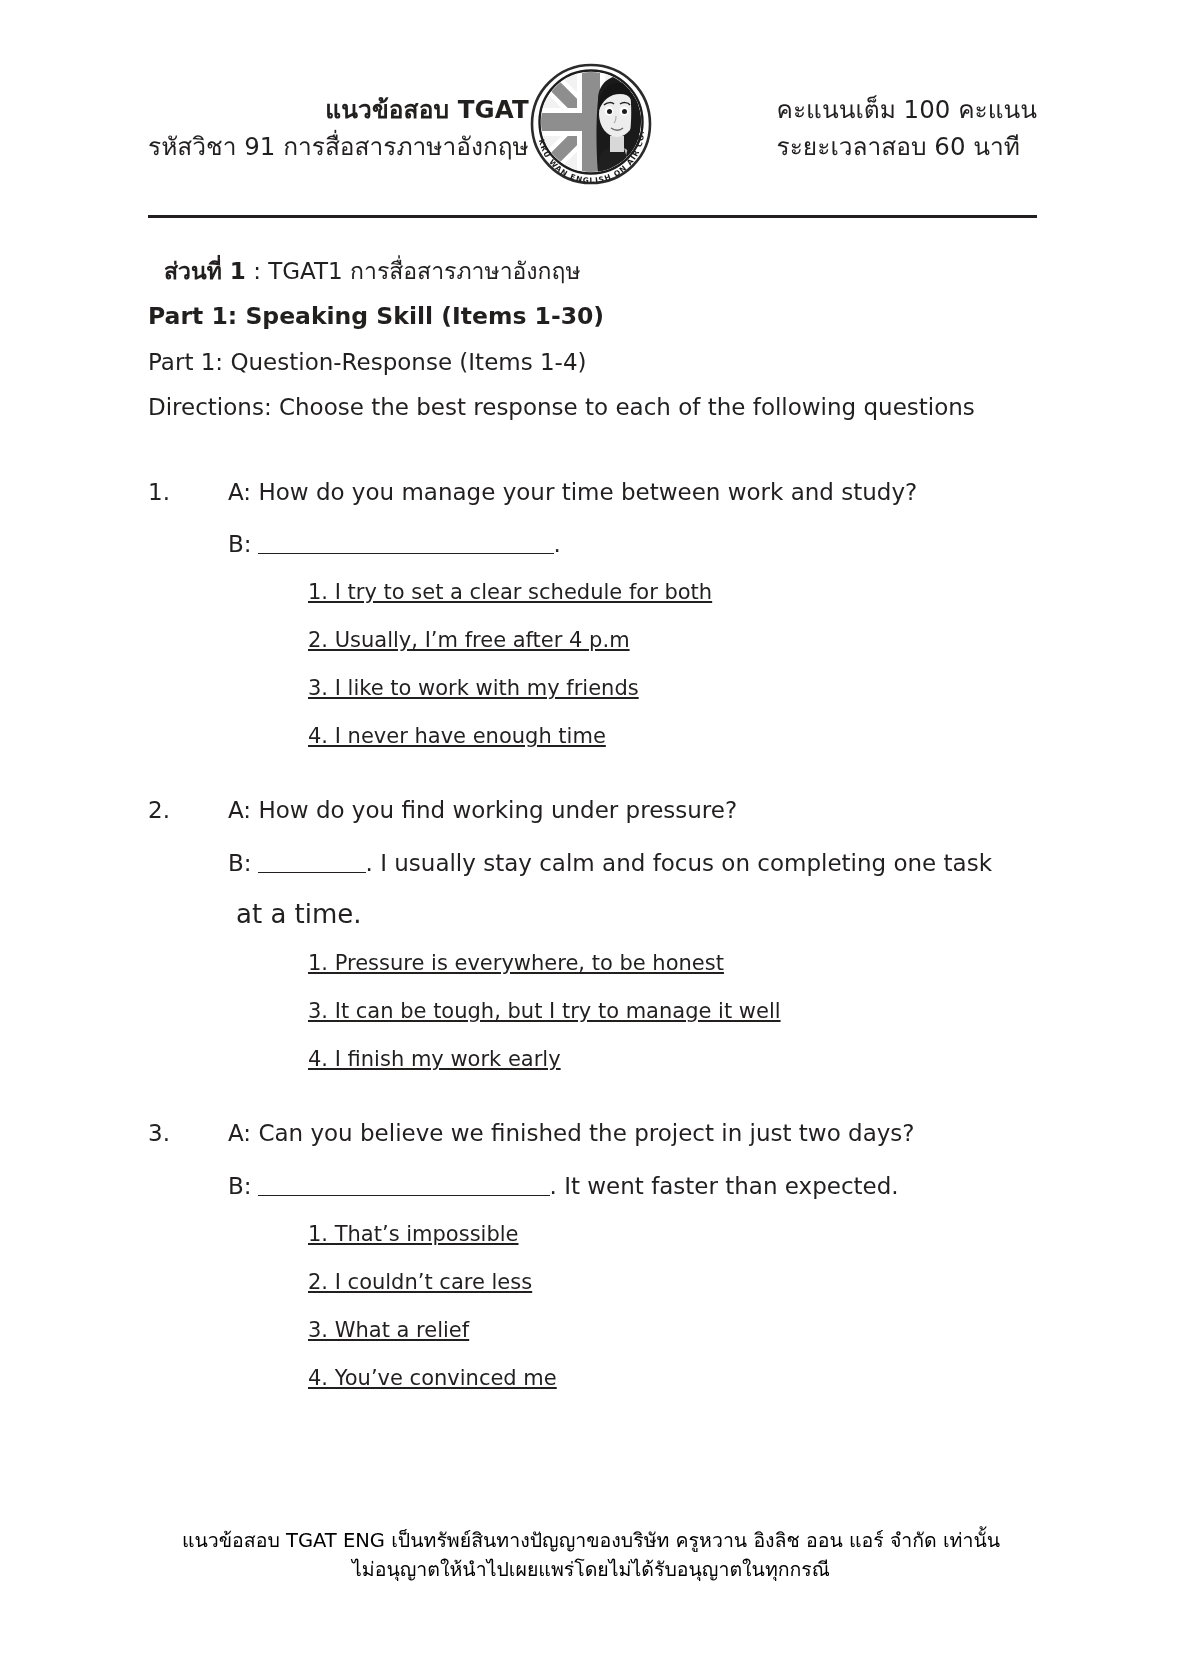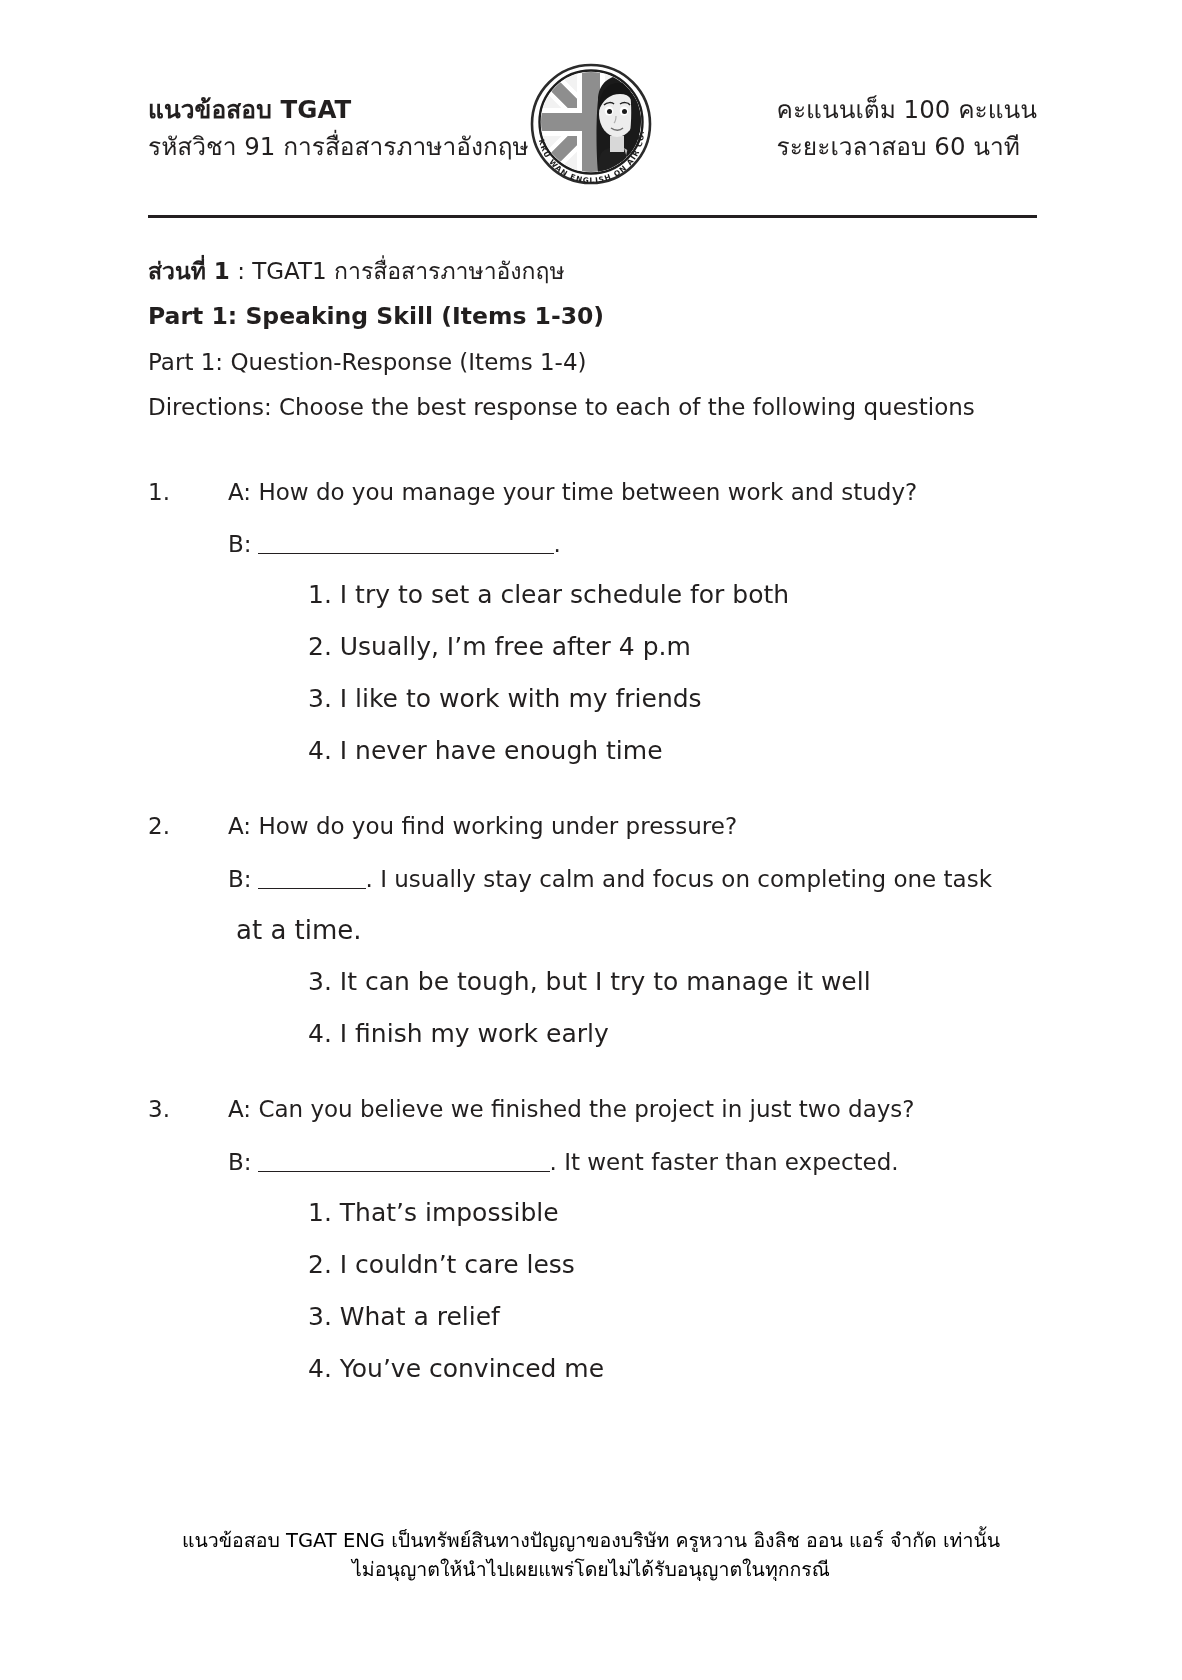--- a/index.html
+++ b/index.html
@@ -32,20 +32,21 @@
   }
   .header-cols {
     display: flex;
     justify-content: space-between;
     align-items: flex-start;
   }
   .header-col {
     display: flex;
     flex-direction: column;
     gap: 10px;
+    text-align: right;
   }
   .header-col.right { align-items: flex-start; }
   .h-line-1 {
     font-size: 24.5px;
     font-weight: bold;
     letter-spacing: 0.1px;
     line-height: 1.12;
     white-space: nowrap;
   }
   .h-line-2 {
@@ -78,21 +79,21 @@
   .content {
     margin: 0 145px 0 148px;
     padding-top: 48px;
   }
   .sect-line {
     font-size: 23px;
     line-height: 1.0;
     margin-bottom: 22px;
     white-space: nowrap;
   }
-  .sect-line .bold { font-weight: bold; }
+  .sect-line .bold { font-weight: bold; margin-left: 16px; }
   .part-title {
     font-size: 23.5px;
     font-weight: bold;
     line-height: 1.0;
     margin-bottom: 22px;
   }
   .part-sub {
     font-size: 23px;
     line-height: 1.0;
     margin-bottom: 22px;
@@ -145,23 +146,24 @@
 
   .b-cont {
     font-size: 26px;
     line-height: 1.0;
     margin-left: 88px;
     margin-bottom: 26px;
   }
 
   .options { margin-left: 160px; }
   .opt {
-    font-size: 25px;
+    font-size: 21px;
     line-height: 1.0;
     margin-bottom: 27px;
+    text-decoration: underline;
   }
   .opt:last-child { margin-bottom: 0; }
 
   
   .footer {
     position: absolute;
     left: 0;
     right: 0;
     bottom: 96px;
     text-align: center;
@@ -283,20 +285,21 @@
           <div class="q-num">2.</div>
           <div class="q-text">A: How do you find working under pressure?</div>
         </div>
         <div class="b-row">
           <span class="b-label">B:</span>
           <span class="blank short"></span>
           <span class="b-after">. I usually stay calm and focus on completing one task</span>
         </div>
         <div class="b-cont">at a time.</div>
         <div class="options">
+          <div class="opt">1. Pressure is everywhere, to be honest</div>
           <div class="opt">3. It can be tough, but I try to manage it well</div>
           <div class="opt">4. I finish my work early</div>
         </div>
       </div>
 
       <div class="q-block">
         <div class="q-row">
           <div class="q-num">3.</div>
           <div class="q-text">A: Can you believe we finished the project in just two days?</div>
         </div>

